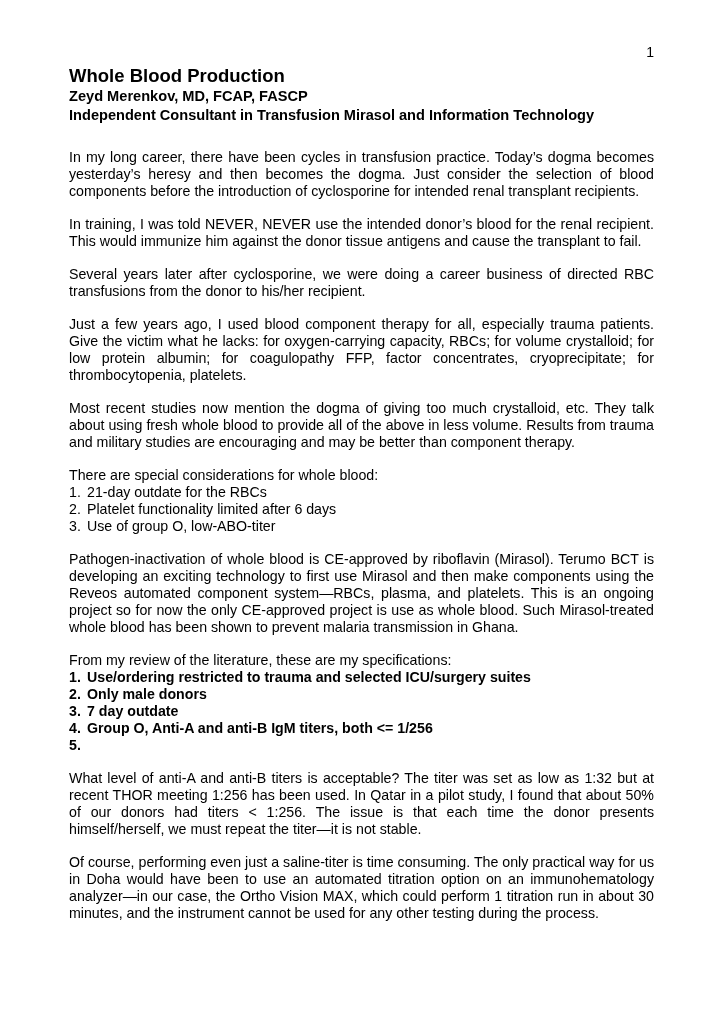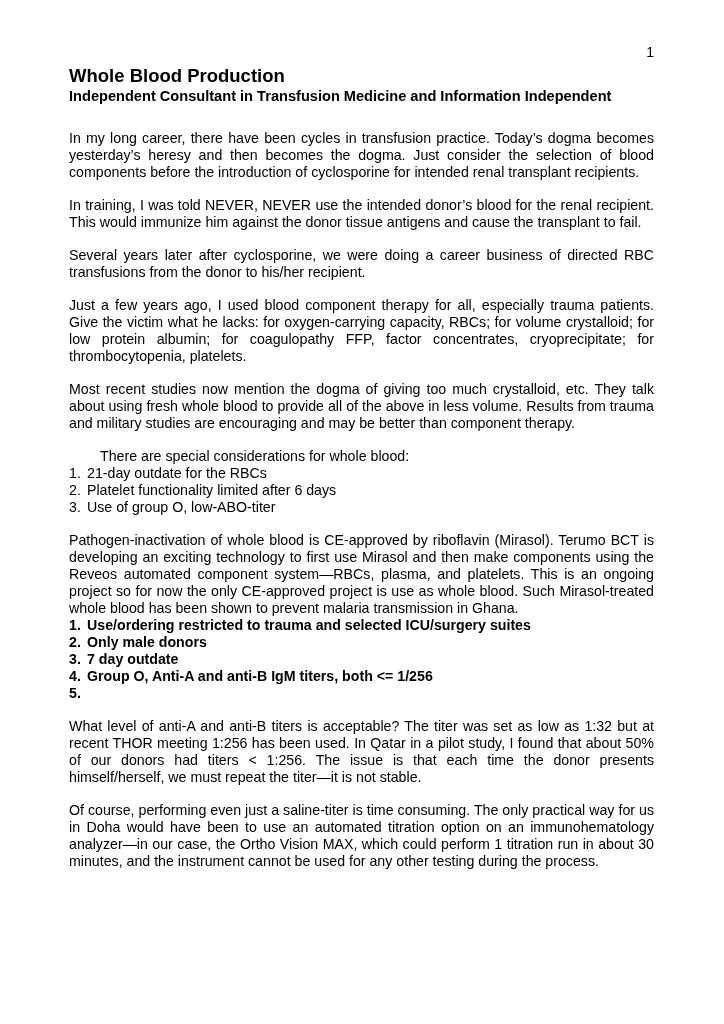--- a/index.html
+++ b/index.html
@@ -4,35 +4,36 @@
 <style>
   html, body { margin: 0; padding: 0; background: #ffffff; }
   body { width: 724px; height: 1024px; position: relative; overflow: hidden;
          font-family: "Liberation Sans", sans-serif; color: #000; }
   .page-number { position: absolute; top: 44px; right: 70px; font-size: 14px; }
   .content { position: absolute; top: 64px; left: 69px; width: 585px; }
   .title { font-size: 18.5px; font-weight: bold; margin: 0; line-height: 23px; }
   .subtitle { font-size: 14.6px; font-weight: bold; margin: 0; line-height: 19px; }
   .para { font-size: 14.2px; line-height: 17px; margin: 16px 0 0 0; text-align: justify; }
   .para.first { margin-top: 24px; }
-  .para.left { text-align: left; margin-left: 31px; }
+  .para.left { text-align: left; }
   ol.list { margin: 0; padding: 0; list-style: none; font-size: 14.2px; line-height: 17px; }
   ol.list li { display: flex; }
   ol.list li .num { width: 18px; flex: 0 0 18px; }
   ol.list.bold li { font-weight: bold; }
   .spec-list { margin-top: 17px; }
 </style>
 </head>
 <body>
 
 <div class="page-number">1</div>
 
 <div class="content">
   <h1 class="title">Whole Blood Production</h1>
-  <div class="subtitle">Independent Consultant in Transfusion Medicine and Information Independent</div>
+  <div class="subtitle">Zeyd Merenkov, MD, FCAP, FASCP</div>
+  <div class="subtitle">Independent Consultant in Transfusion Mirasol and Information Technology</div>
 
   <p class="para first">In my long career, there have been cycles in transfusion practice.  Today’s dogma becomes yesterday’s heresy and then becomes the dogma.  Just consider the selection of blood components before the introduction of cyclosporine for intended renal transplant recipients.</p>
   <p class="para">In training, I was told NEVER, NEVER use the intended donor’s blood for the renal recipient. This would immunize him against the donor tissue antigens and cause the transplant to fail.</p>
   <p class="para">Several years later after cyclosporine, we were doing a career business of directed RBC transfusions from the donor to his/her recipient.</p>
   <p class="para">Just a few years ago, I used blood component therapy for all, especially trauma patients. Give the victim what he lacks:  for oxygen-carrying capacity, RBCs;  for volume crystalloid; for low protein albumin;  for coagulopathy FFP, factor concentrates, cryoprecipitate;  for thrombocytopenia, platelets.</p>
   <p class="para">Most recent studies now mention the dogma of giving too much crystalloid, etc.  They talk about using fresh whole blood to provide all of the above in less volume.  Results from trauma and military studies are encouraging and may be better than component therapy.</p>
 
   <p class="para left">There are special considerations for whole blood:</p>
   <ol class="list">
     <li>
@@ -44,20 +45,21 @@
         <span>Platelet functionality limited after 6 days</span>
       </li>
     <li>
         <span class="num">3.</span>
         <span>Use of group O, low-ABO-titer</span>
       </li>
   </ol>
 
   <p class="para">Pathogen-inactivation of whole blood is CE-approved by riboflavin (Mirasol).  Terumo BCT is developing an exciting technology to first use Mirasol and then make components using the Reveos automated component system—RBCs, plasma, and platelets.  This is an ongoing project so for now the only CE-approved project is use as whole blood.  Such Mirasol-treated whole blood has been shown to prevent malaria transmission in Ghana.</p>
 
+  <p class="para left">From my review of the literature, these are my specifications:</p>
   <ol class="list bold spec-list">
     <li>
         <span class="num">1.</span>
         <span>Use/ordering restricted to trauma and selected ICU/surgery suites</span>
       </li>
     <li>
         <span class="num">2.</span>
         <span>Only male donors</span>
       </li>
     <li>

